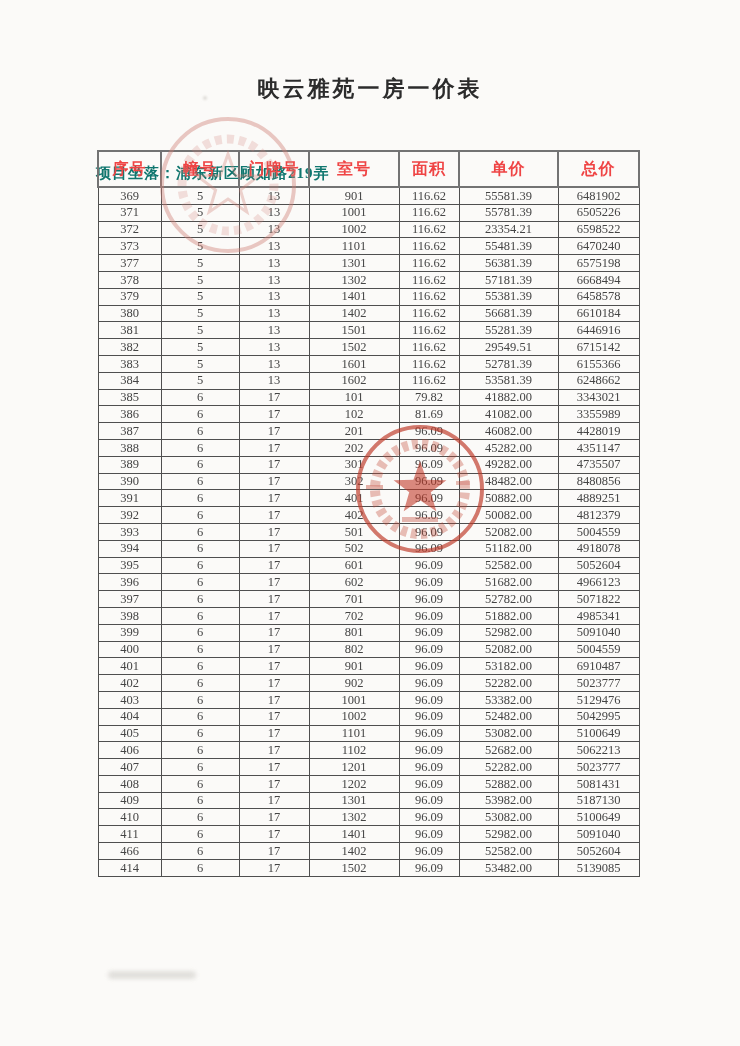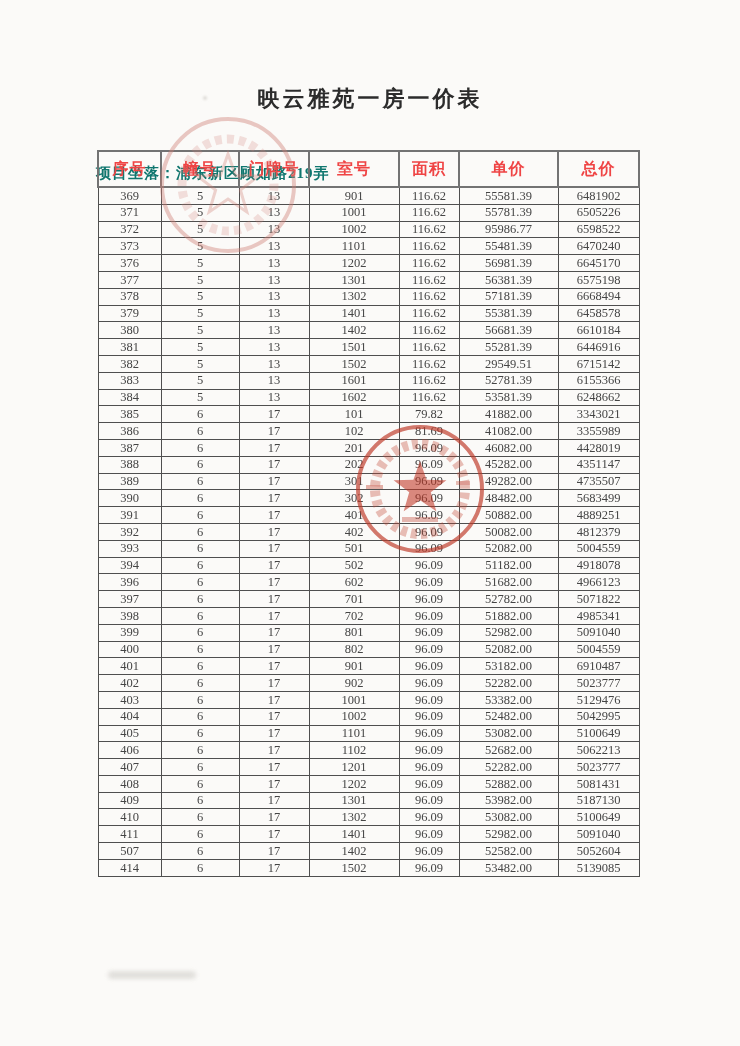--- a/index.html
+++ b/index.html
@@ -5,21 +5,21 @@
   html,body{margin:0;padding:0;}
   .page{
     position:relative;
     width:740px;height:1046px;
     background:#fbfaf8;
     font-family:"Liberation Serif","DejaVu Serif",serif;
     color:#3a3a3a;
     overflow:hidden;
   }
   .doc-title{
-    position:absolute;top:84px;left:0;width:100%;
+    position:absolute;top:74px;left:0;width:100%;
     text-align:center;
     font-size:22px;font-weight:bold;letter-spacing:3px;
     color:#2c2c2c;
   }
   .location-row{
     position:absolute;top:128px;left:96px;
     font-size:15px;font-weight:bold;color:#0f766e;
     letter-spacing:1px;
     margin-top:36px;
   }
@@ -113,40 +113,31 @@
           <td>116.62</td>
           <td>55781.39</td>
           <td>6505226</td>
         </tr>
         <tr>
           <td>372</td>
           <td>5</td>
           <td>13</td>
           <td>1002</td>
           <td>116.62</td>
-          <td>95986.77</td>
+          <td>23354.21</td>
           <td>6598522</td>
         </tr>
         <tr>
           <td>373</td>
           <td>5</td>
           <td>13</td>
           <td>1101</td>
           <td>116.62</td>
           <td>55481.39</td>
           <td>6470240</td>
-        </tr>
-        <tr>
-          <td>376</td>
-          <td>5</td>
-          <td>13</td>
-          <td>1202</td>
-          <td>116.62</td>
-          <td>56981.39</td>
-          <td>6645170</td>
         </tr>
         <tr>
           <td>377</td>
           <td>5</td>
           <td>13</td>
           <td>1301</td>
           <td>116.62</td>
           <td>56381.39</td>
           <td>6575198</td>
         </tr>
@@ -258,21 +249,21 @@
           <td>49282.00</td>
           <td>4735507</td>
         </tr>
         <tr>
           <td>390</td>
           <td>6</td>
           <td>17</td>
           <td>302</td>
           <td>96.09</td>
           <td>48482.00</td>
-          <td>5683499</td>
+          <td>8480856</td>
         </tr>
         <tr>
           <td>391</td>
           <td>6</td>
           <td>17</td>
           <td>401</td>
           <td>96.09</td>
           <td>50882.00</td>
           <td>4889251</td>
         </tr>
@@ -297,20 +288,29 @@
         <tr>
           <td>394</td>
           <td>6</td>
           <td>17</td>
           <td>502</td>
           <td>96.09</td>
           <td>51182.00</td>
           <td>4918078</td>
         </tr>
         <tr>
+          <td>395</td>
+          <td>6</td>
+          <td>17</td>
+          <td>601</td>
+          <td>96.09</td>
+          <td>52582.00</td>
+          <td>5052604</td>
+        </tr>
+        <tr>
           <td>396</td>
           <td>6</td>
           <td>17</td>
           <td>602</td>
           <td>96.09</td>
           <td>51682.00</td>
           <td>4966123</td>
         </tr>
         <tr>
           <td>397</td>
@@ -441,21 +441,21 @@
         <tr>
           <td>411</td>
           <td>6</td>
           <td>17</td>
           <td>1401</td>
           <td>96.09</td>
           <td>52982.00</td>
           <td>5091040</td>
         </tr>
         <tr>
-          <td>507</td>
+          <td>466</td>
           <td>6</td>
           <td>17</td>
           <td>1402</td>
           <td>96.09</td>
           <td>52582.00</td>
           <td>5052604</td>
         </tr>
         <tr>
           <td>414</td>
           <td>6</td>

